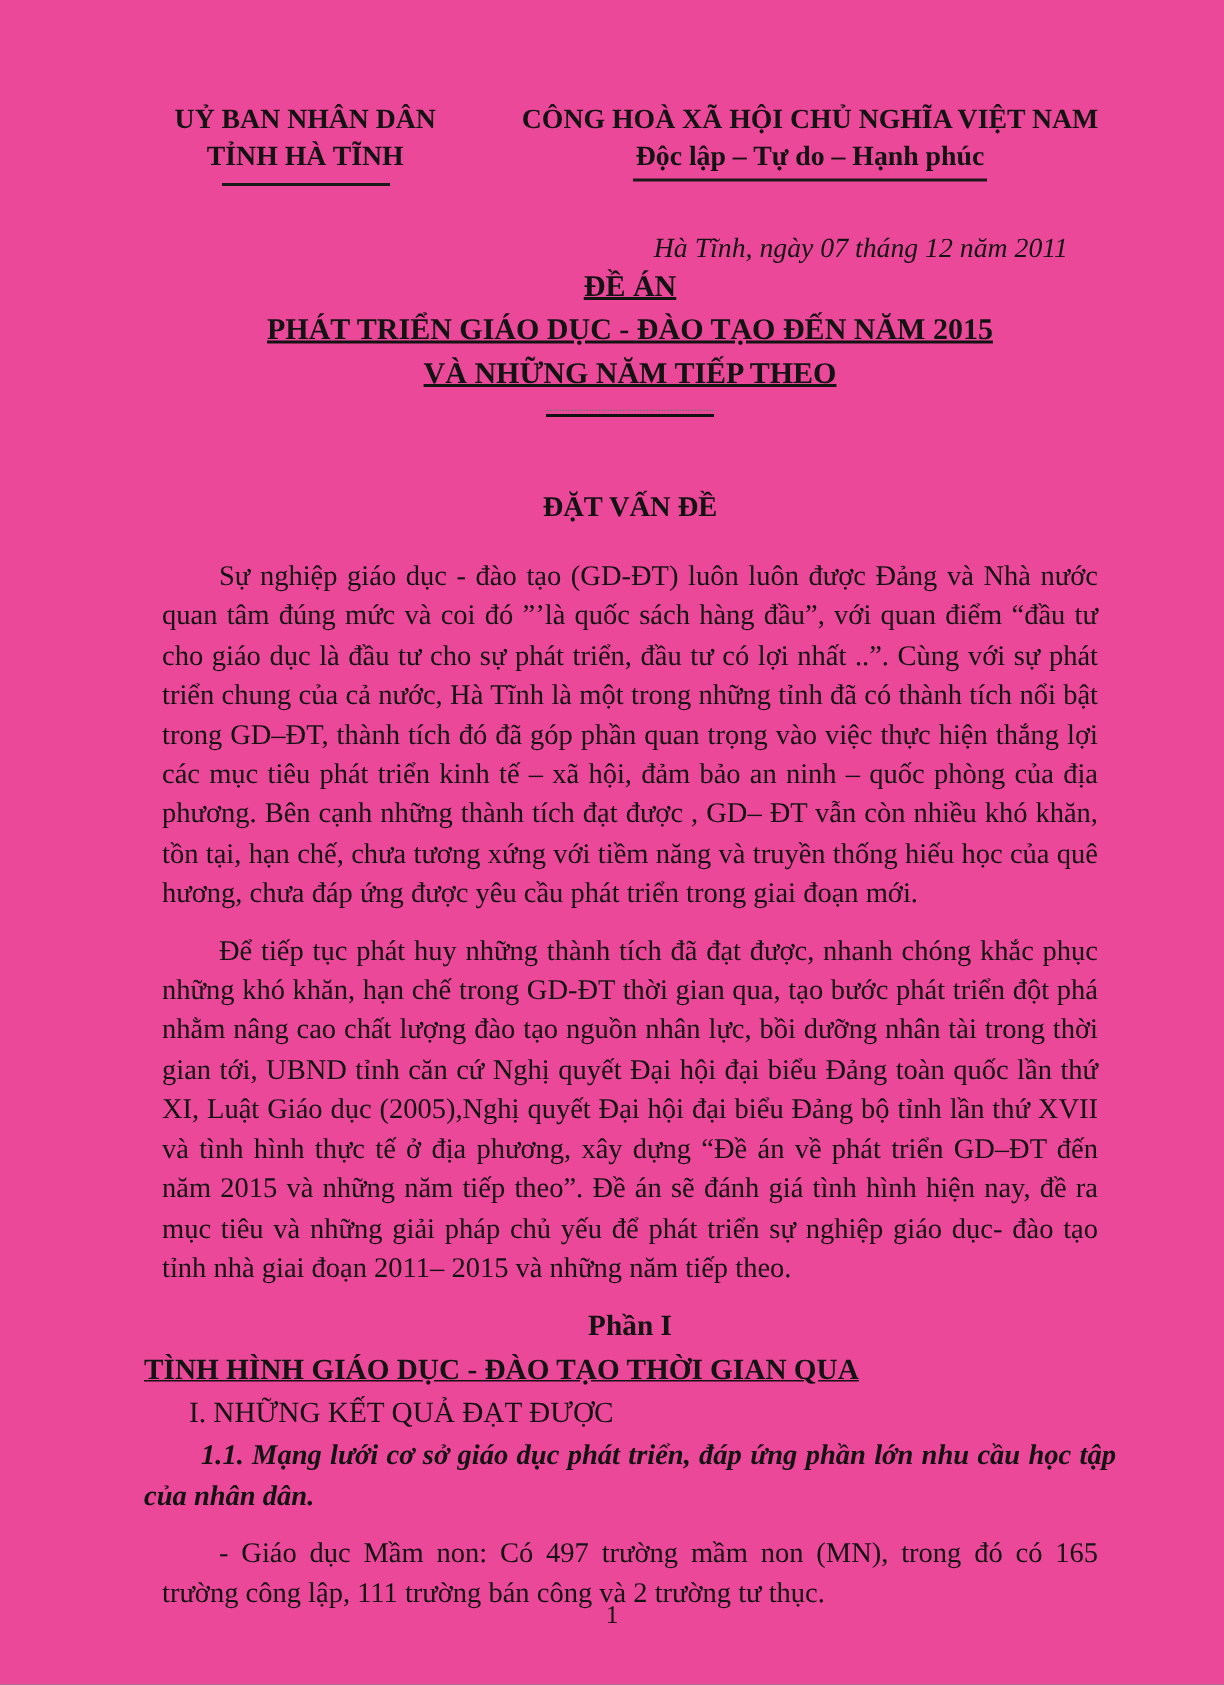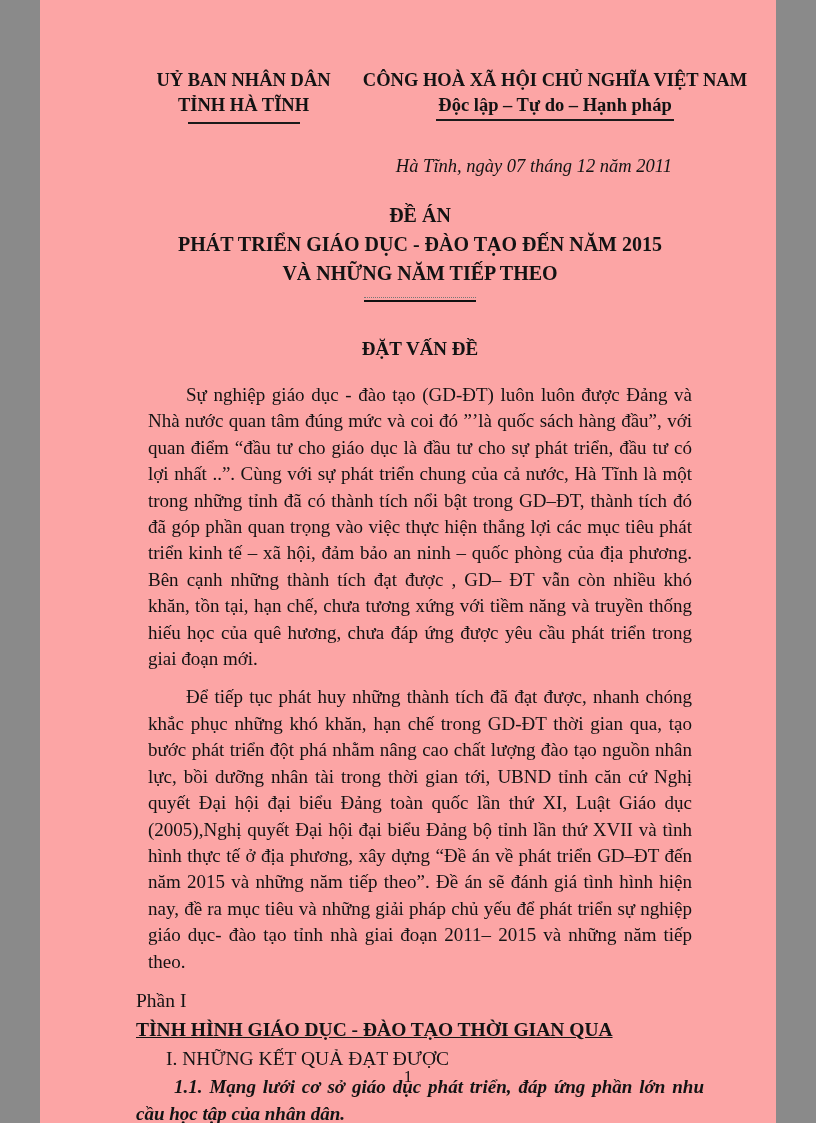--- a/index.html
+++ b/index.html
@@ -2,24 +2,24 @@
 <html lang="vi"><head>
 <meta charset="utf-8">
 <style>
   html, body {
     margin: 0;
     padding: 0;
     background: #8a8a8a;
   }
   .page {
     position: relative;
-    width: 736px;
+    width: 816px;
     height: 1123px;
     margin: 0 auto;
-    background: #fca5a5;
+    background: #ec4899;
     font-family: "Liberation Serif", "DejaVu Serif", serif;
     color: #131313;
     box-sizing: border-box;
     padding: 68px 72px 0 96px;
     overflow: hidden;
   }
   
   .header-row {
     display: flex;
     justify-content: space-between;
@@ -59,54 +59,55 @@
   }
   .dateline-wrap {
     text-align: right;
     padding-right: 32px;
     margin-top: 32px;
     font-style: italic;
     font-size: 18.5px;
   }
   
   .doc-title {
-    margin-top: 24px;
     text-align: center;
     font-weight: bold;
     font-size: 20px;
     line-height: 29px;
+    text-decoration: underline;
   }
   .title-rule {
     width: 112px;
     margin: 9px auto 0 auto;
     border-top: 1px dotted #777;
     border-bottom: 2px solid #111;
     height: 2px;
   }
   .section-heading {
-    margin-top: 36px;
+    margin-top: 50px;
     text-align: center;
     font-weight: bold;
     font-size: 19px;
   }
   
   .body-text {
     margin-top: 22px;
   }
   p.para {
     margin: 12px;
     font-size: 19px;
     line-height: 26.4px;
     text-align: justify;
     text-indent: 38px;
   }
   
   .part-label {
     margin-top: 10px;
-    font-weight: normal;
+    text-align: center;
+    font-weight: bold;
     font-size: 19.5px;
     line-height: 28px;
   }
   .part-title {
     font-weight: bold;
     font-size: 19.5px;
     line-height: 30px;
     text-decoration: underline;
   }
   .sec-1 {
@@ -141,21 +142,21 @@
 
   <div class="header-row">
     <div class="header-left">
       <div>UỶ BAN NHÂN DÂN</div>
       <div>TỈNH HÀ TĨNH</div>
       <div class="rule"></div>
     </div>
     <div class="header-right">
       <div class="line1">CÔNG HOÀ XÃ HỘI CHỦ NGHĨA VIỆT NAM</div>
       <div>
-        <span class="line2">Độc lập – Tự do – Hạnh pháp</span>
+        <span class="line2">Độc lập – Tự do – Hạnh phúc</span>
       </div>
     </div>
   </div>
 
   <div class="dateline-wrap">
     <span>Hà Tĩnh, ngày 07 tháng 12 năm 2011</span>
   </div>
 
   <div class="doc-title">
     <div>ĐỀ ÁN</div>

